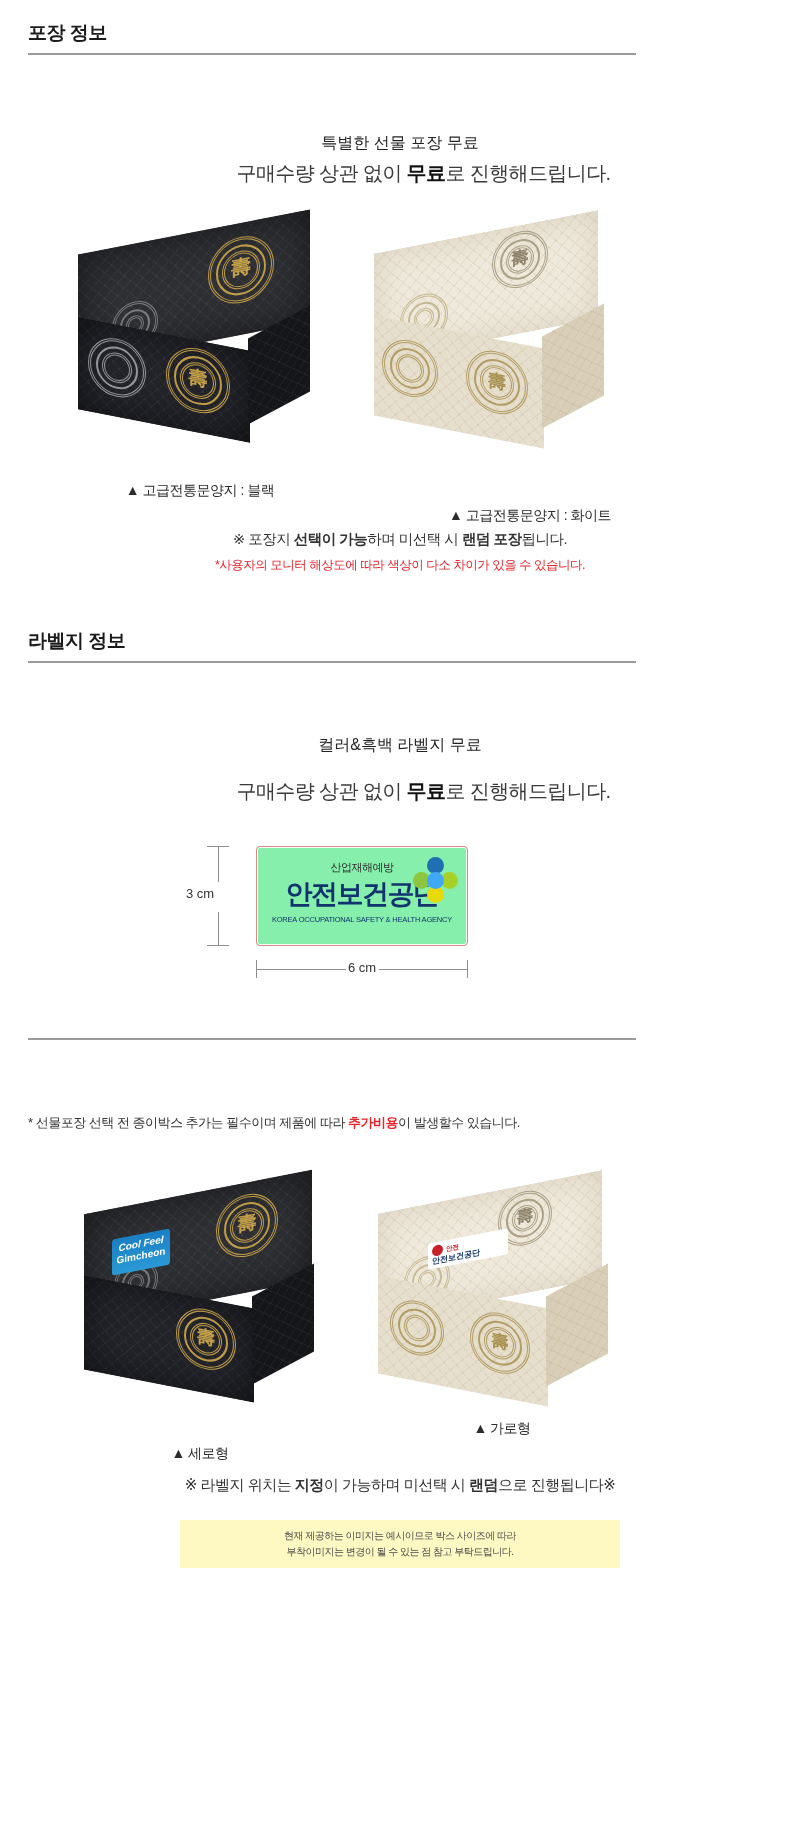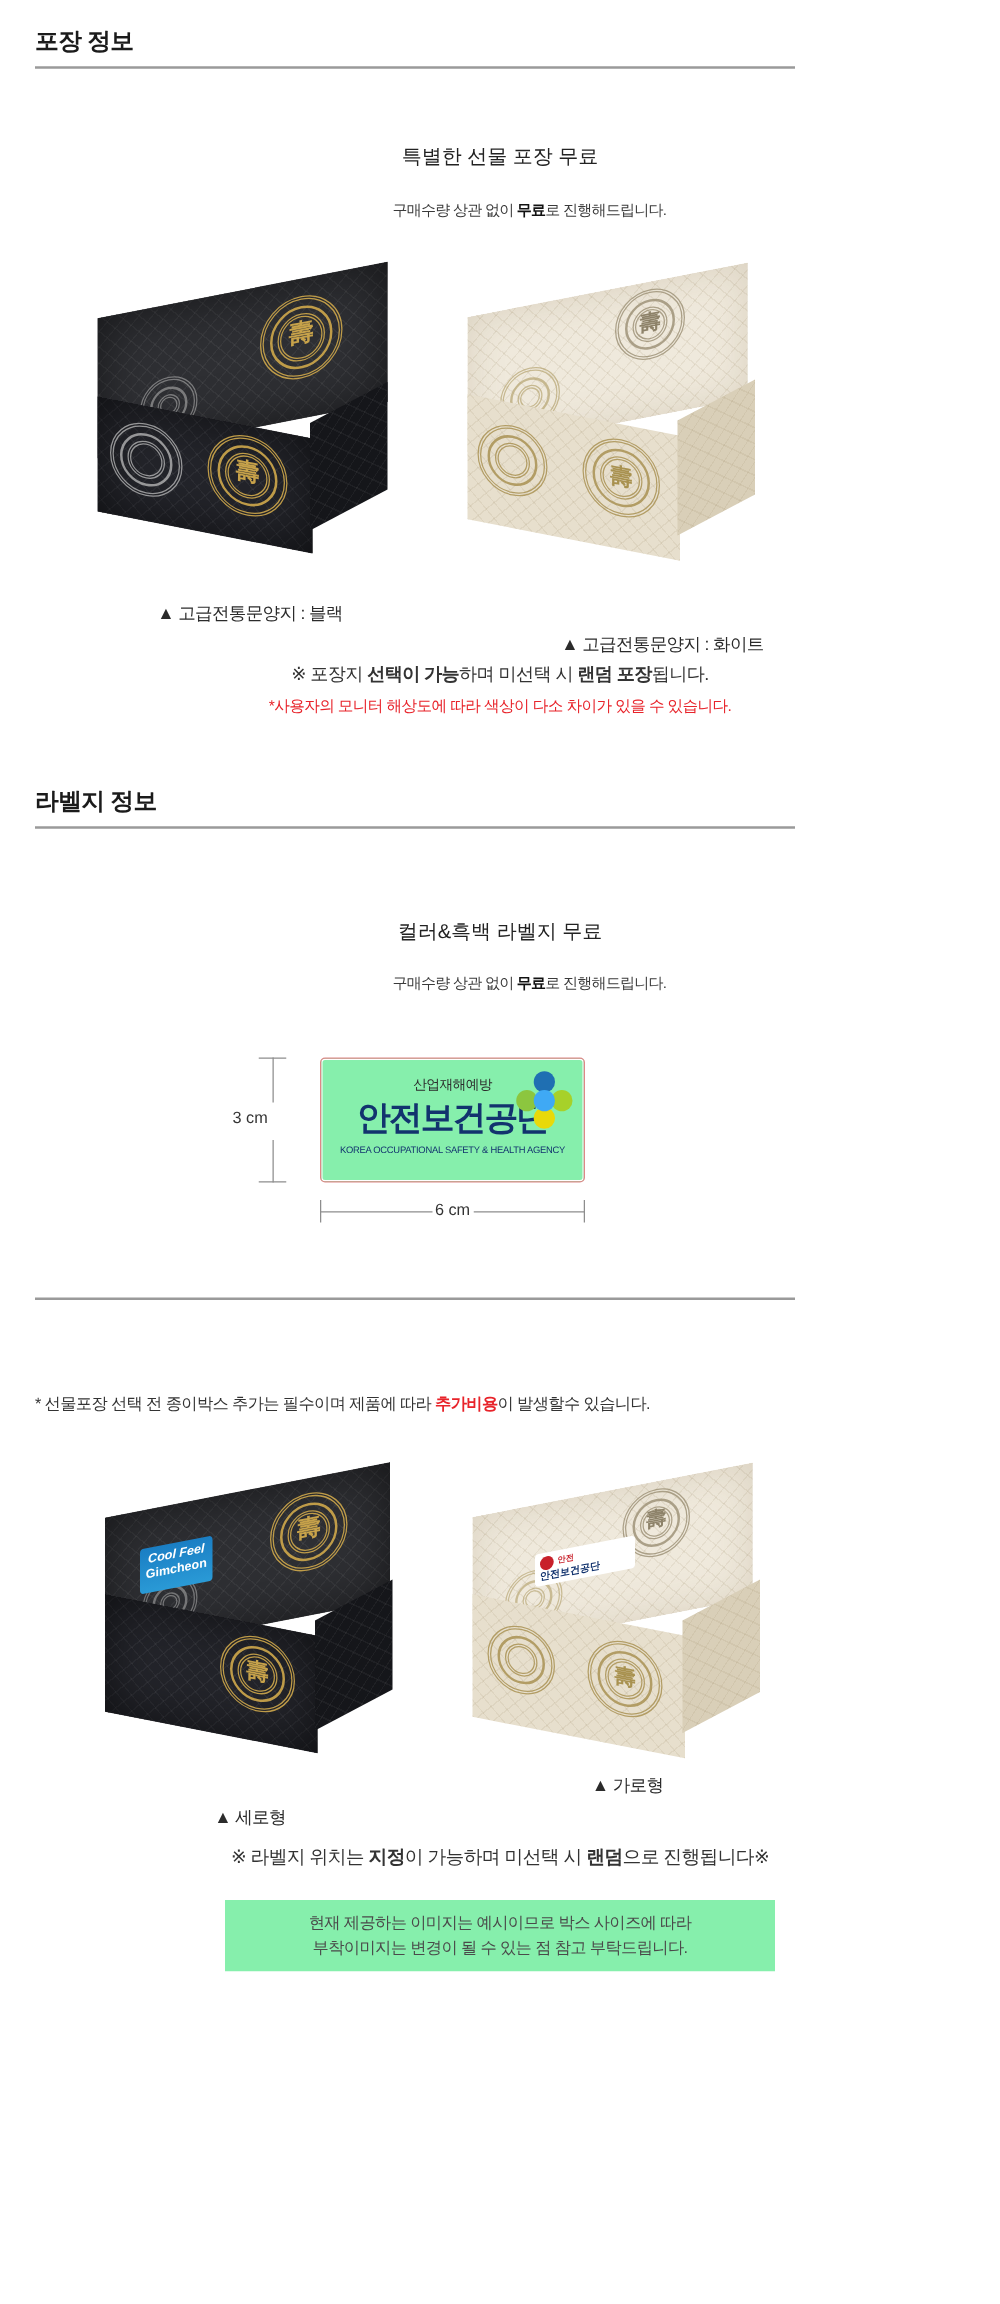--- a/index.html
+++ b/index.html
@@ -31,21 +31,21 @@
     padding-bottom: 7px;
   }
   .section-head .rule {
     border-bottom: 2px solid #9a9a9a;
     width: 744px;
   }
 
   
   .center-block { position: absolute; left: 0; width: 800px; text-align: center; }
   .sub-title {
-    font-size: 12px;
+    font-size: 20px;
     color: #3a3a3a;
     letter-spacing: -0.6px;
     padding-left: 47px;
   }
   .sub-title b { font-weight: bold; color: #111; }
 
   .note-line {
     font-size: 14.5px;
     color: #333;
     letter-spacing: -0.5px;
@@ -152,23 +152,23 @@
   .dim-text {
     position: absolute;
     font-size: 13px;
     color: #333;
   }
   .dim-line { position: absolute; background: #8d8d8d; }
 
   
   .grey-note {
     position: absolute;
-    background: #86efac;
-    text-align: center;
-    font-size: 13px;
+    background: #fef9c3;
+    text-align: center;
+    font-size: 10px;
     color: #4a4a4a;
     line-height: 1.55;
     letter-spacing: -0.5px;
     padding: 8px 0 9px;
   }
 
   
   .sticker { position: absolute; }
   .sticker-v {
     background: linear-gradient(180deg,#1a7ec4,#2a9ad6);
@@ -188,21 +188,21 @@
 </head>
 <body>
 
 <div class="page">
 
   <div class="section-head" style="top:20px;">
     <div class="title">포장 정보</div>
     <div class="rule"></div>
   </div>
 
-  <div class="center-block" style="top:115px;">특별한 선물 포장 무료</div>
+  <div class="center-block" style="top:133px;">특별한 선물 포장 무료</div>
 
   <div class="center-block sub-title" style="top:160px;">
     <span>구매수량 상관 없이 </span><b>무료</b><span>로 진행해드립니다.</span>
   </div>
 
   <div class="box-wrap" style="left:72px; top:218px; width:260px; height:230px;">
 
     <div class="box pat-black" style="left:6px; top:14px; width:232px; height:112px; transform:skewY(-11deg); box-shadow:inset 0 0 40px rgba(0,0,0,0.55);">
       <div class="medallion" style="left:130px; top:14px; width:66px; height:66px; color:#c7a24a;"></div>
       <div class="glyph" style="left:130px; top:34px; width:66px; font-size:20px; color:#c7a24a;">壽</div>

